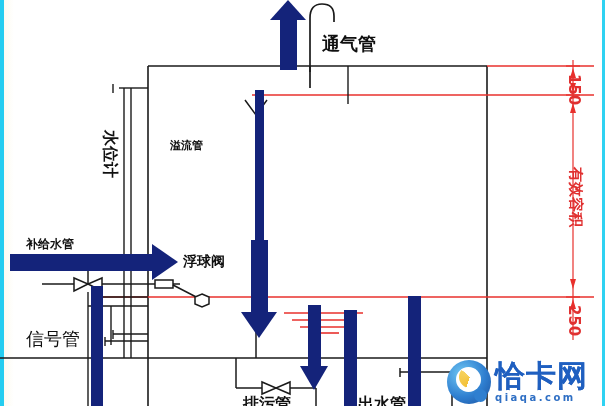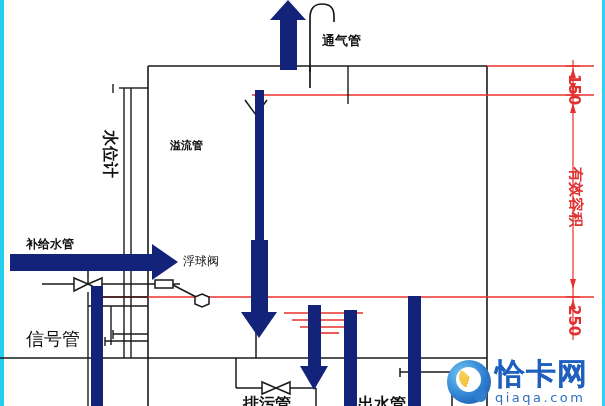--- a/index.html
+++ b/index.html
@@ -19,21 +19,21 @@
   #wm{position:absolute;left:447px;top:357px;width:158px;height:49px;display:flex;align-items:center;}
   #wm .ring{width:44px;height:44px;border-radius:50%;background:radial-gradient(circle at 34% 32%, #6fc7f3 0%, #2f7fd0 55%, #1b4f9c 100%);position:relative;flex:0 0 auto;}
   #wm .ring:after{content:"";position:absolute;left:9px;top:7px;width:25px;height:25px;border-radius:50%;
      background:#ffffff;}
   #wm .ring:before{content:"";position:absolute;left:12px;top:6px;width:22px;height:22px;border-radius:50%;
      background:conic-gradient(from 200deg,#f3c23a 0deg,#f6d25e 110deg,transparent 111deg);z-index:2;}
   #wm .dot{position:absolute;left:27px;top:29px;width:13px;height:13px;border-radius:50%;background:#2f7fd0;z-index:3;}
   #wm .wt{margin-left:4px;line-height:1;}
   #wm .cn{font-size:30px;font-weight:700;color:#1f5fc0;letter-spacing:1px;
      background:linear-gradient(180deg,#3e86d8 0%,#1a4fa0 100%);-webkit-background-clip:text;}
-  #wm .en{font-size:13px;font-weight:400;color:#2f6fc4;letter-spacing:2.5px;margin-top:2px;}
+  #wm .en{font-size:10px;font-weight:700;color:#2f6fc4;letter-spacing:2.5px;margin-top:2px;}
   
   .edgeL{position:absolute;left:0;top:0;width:4px;height:406px;background:#25cdf0;}
   .edgeL2{position:absolute;left:4px;top:0;width:10px;height:406px;background:linear-gradient(90deg,#fdfbf0,#ffffff);}
   .edgeR{position:absolute;right:0;top:0;width:3px;height:406px;background:#2fd2f2;}
 </style>
 </head>
 <body>
 
 <div id="stage">
 
@@ -181,29 +181,29 @@
         <rect x="308" y="305" width="13" height="65"></rect>
         <polygon points="314,390 328,366 300,366"></polygon>
       </g>
 
       <rect x="344" y="310" width="13" height="96"></rect>
 
       <rect x="408" y="296" width="13" height="110"></rect>
     </g>
   </svg>
 
-  <div class="lbl" style="left:322px;top:32px;font-size:13px;font-weight:700;">通气管</div>
+  <div class="lbl" style="left:322px;top:32px;font-size:18px;font-weight:700;">通气管</div>
 
   <div class="lbl" style="left:170px;top:138px;font-size:11px;font-weight:700;">溢流管</div>
 
   <div class="lbl vert" style="left:120px;top:130px;font-size:16px;font-weight:700;transform:rotate(90deg);">水位计</div>
 
   <div class="lbl" style="left:26px;top:236px;font-size:12px;font-weight:700;">补给水管</div>
 
-  <div class="lbl" style="left:183px;top:253px;font-size:12px;font-weight:400;">浮球阀</div>
+  <div class="lbl" style="left:183px;top:253px;font-size:14px;font-weight:700;">浮球阀</div>
 
   <div class="lbl" style="left:26px;top:327px;font-size:18px;font-weight:400;">信号管</div>
 
   <div class="lbl" style="left:243px;top:394px;font-size:16px;font-weight:700;">排污管</div>
 
   <div class="lbl" style="left:358px;top:394px;font-size:16px;font-weight:700;">出水管</div>
 
   <div class="rlbl vert" style="left:583px;top:74px;font-size:15px;font-weight:700;transform:rotate(90deg);">150</div>
 
   <div class="rlbl vert" style="left:585px;top:167px;font-size:15px;font-weight:700;transform:rotate(90deg);">有效容积</div>

